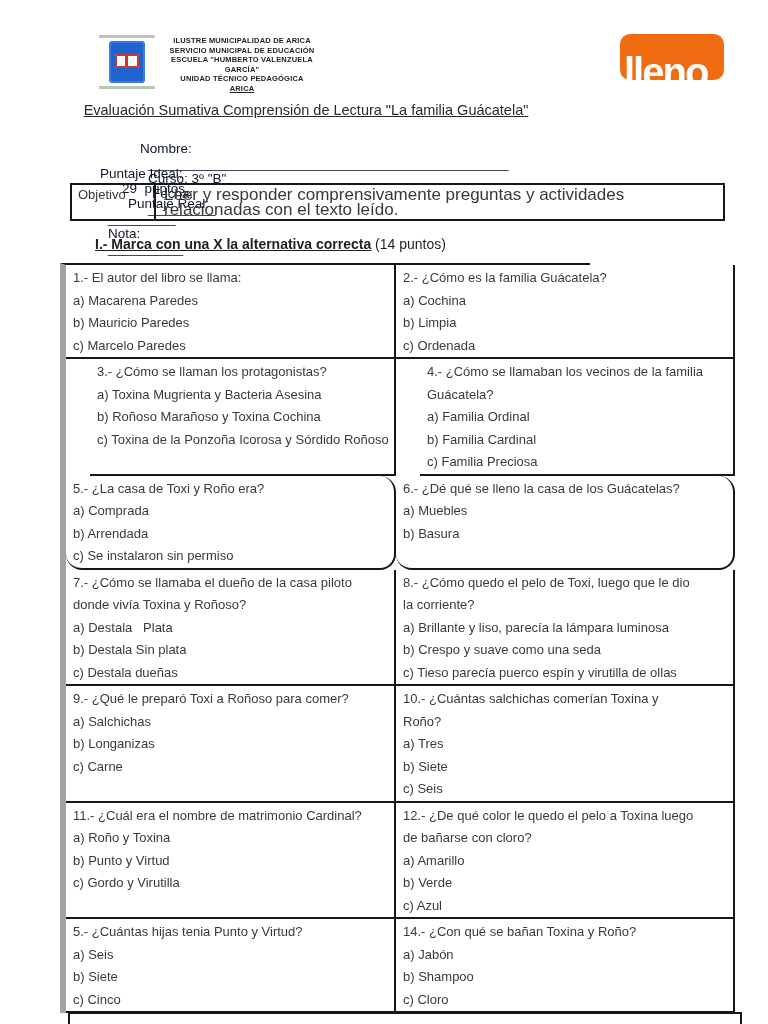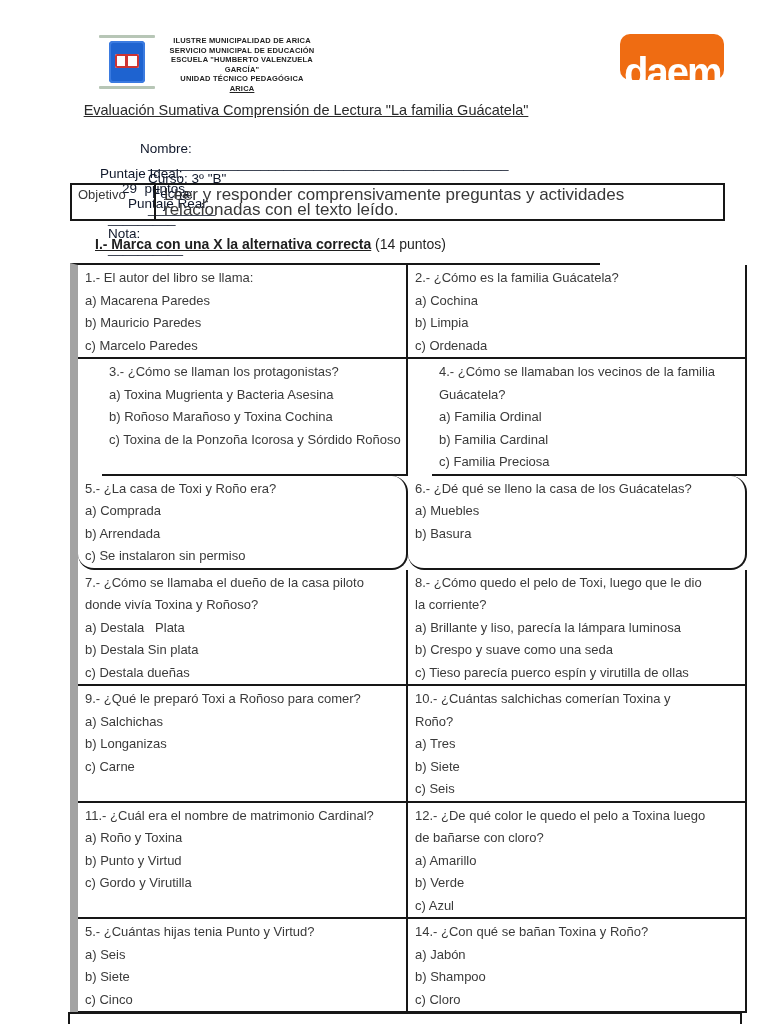--- a/index.html
+++ b/index.html
@@ -36,22 +36,22 @@
   .objetivo{left:70px;top:183px;width:655px;border:2px solid #171717;display:flex;box-sizing:border-box;}
   .obj-label{width:84px;border-right:2px solid #171717;padding:2px 6px;font-size:13px;line-height:15px;box-sizing:border-box;}
   .obj-text{flex:1;padding:2px 8px;font-size:17px;line-height:15px;}
 
   
   .sec{left:95px;top:236px;font-size:14px;color:#1f1f1f;}
   .sec .h{font-weight:bold;text-decoration:underline;}
   .sec .pts{font-weight:normal;}
 
   
-  .qtable{left:70px;top:263px;width:530px;display:grid;grid-template-columns:330px 339px;
-    border-top:2px solid #171717;border-left:8px solid #a3a3a3;box-sizing:border-box;}
+  .qtable{left:60px;top:263px;width:530px;display:grid;grid-template-columns:330px 339px;
+    border-top:2px solid #171717;border-left:6px solid #a3a3a3;box-sizing:border-box;}
   .qcell{border-right:2px solid #171717;border-bottom:2px solid #171717;
     padding:2px 4px 0 7px;font-size:13px;color:#3a3a3a;box-sizing:border-box;overflow:hidden;}
   .qtext{line-height:22.5px;white-space:pre-wrap;}
   .opt{line-height:22.5px;white-space:pre;}
   .r1{min-height:88px;} .r2{min-height:113px;margin-left:24px;} .r3{min-height:91px;border-radius:16px;}
   .r4{min-height:110px;} .r5{min-height:116px;} .r6{min-height:110px;} .r7{min-height:93px;}
 
   
   .bottom-box{left:68px;top:1012px;width:674px;height:46px;border:2px solid #171717;box-sizing:border-box;background:#fff;}
 </style>
@@ -71,21 +71,21 @@
   <div class="abs school-text">
     <div>ILUSTRE MUNICIPALIDAD DE ARICA</div>
     <div>SERVICIO MUNICIPAL DE EDUCACIÓN</div>
     <div>ESCUELA "HUMBERTO VALENZUELA</div>
     <div>GARCÍA"</div>
     <div>UNIDAD TÉCNICO PEDAGÓGICA</div>
     <div class="school-city">ARICA</div>
   </div>
 
   <div class="abs daem">
-    <span>daem</span>
+    <span>lleno</span>
   </div>
 
   <div class="abs title">Evaluación Sumativa Comprensión de Lectura "La familia Guácatela"</div>
 
   <div class="abs fieldrow row-nombre">
     <span>Nombre:</span>
     <span class="gap8">________________________________________________</span>
     <span class="gap8">Curso: 3º "B"</span>
     <span class="gap12">Fecha:</span>
     <span class="gap8">_________</span>

